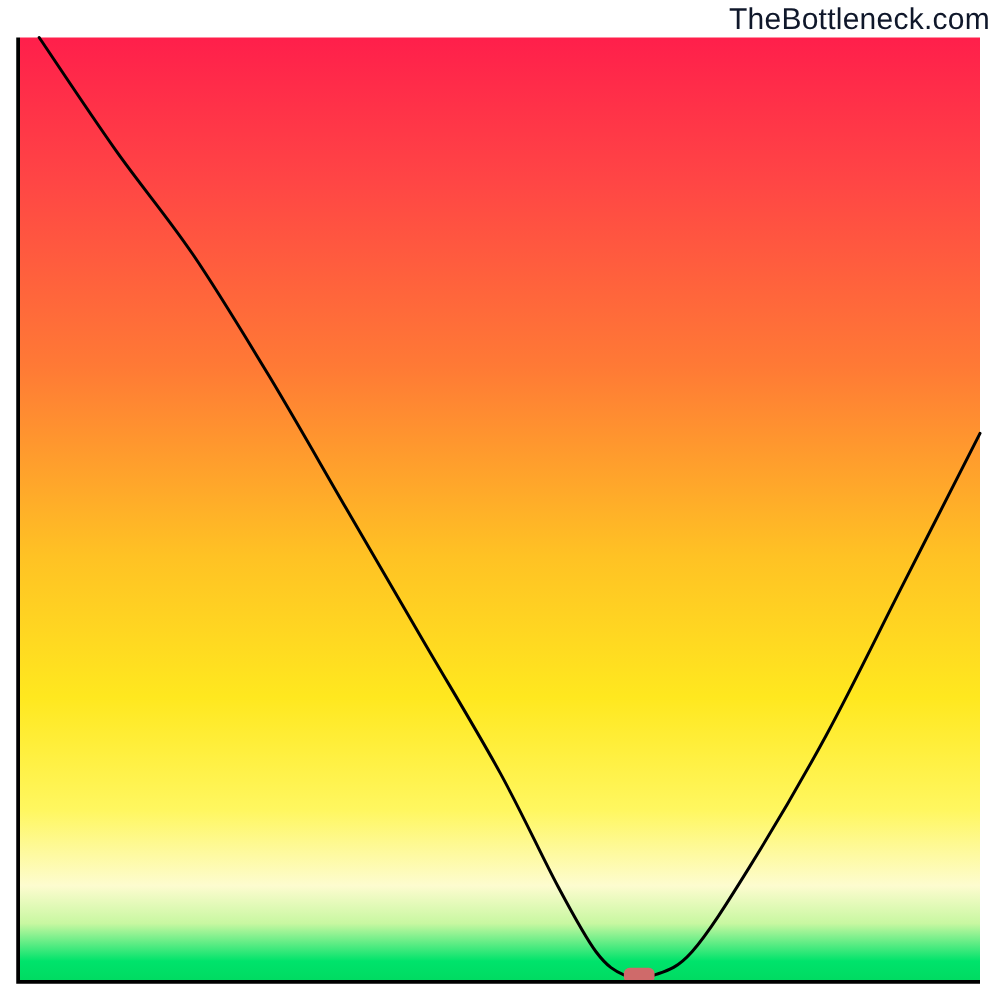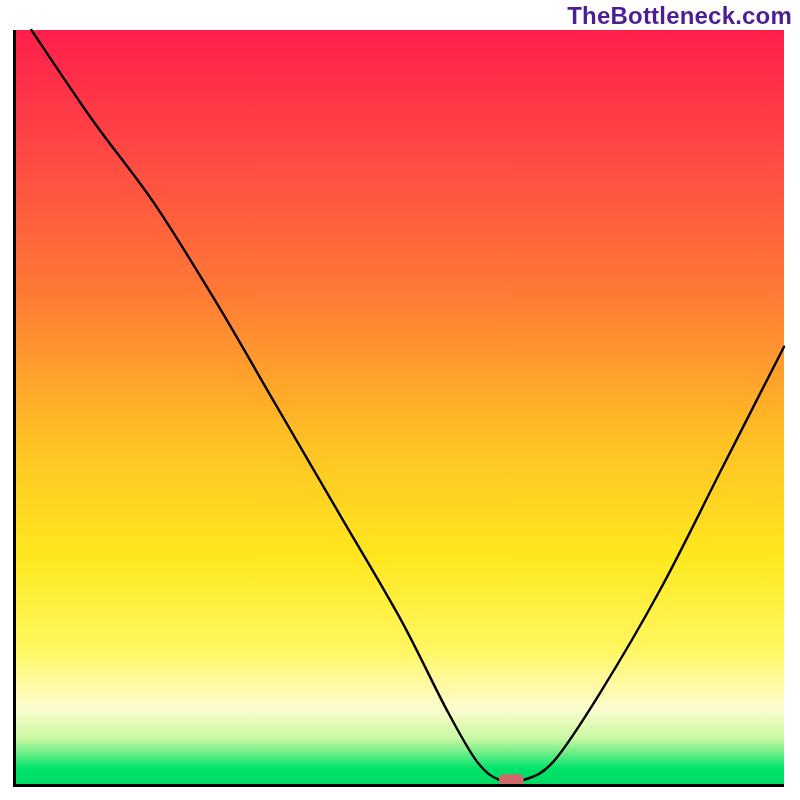--- a/index.html
+++ b/index.html
@@ -14,22 +14,22 @@
   .stage {
     position: relative;
     width: 800px;
     height: 800px;
   }
   .watermark {
     position: absolute;
     top: 2px;
     right: 8px;
     font-size: 24px;
-    font-weight: 700;
-    color: #4c1d95;
+    font-weight: 400;
+    color: #0f172a;
     letter-spacing: 0.2px;
     user-select: none;
   }
   .plot-wrap {
     position: absolute;
     left: 16px;
     top: 30px;
     width: 768px;   
     height: 754px;  
   }

